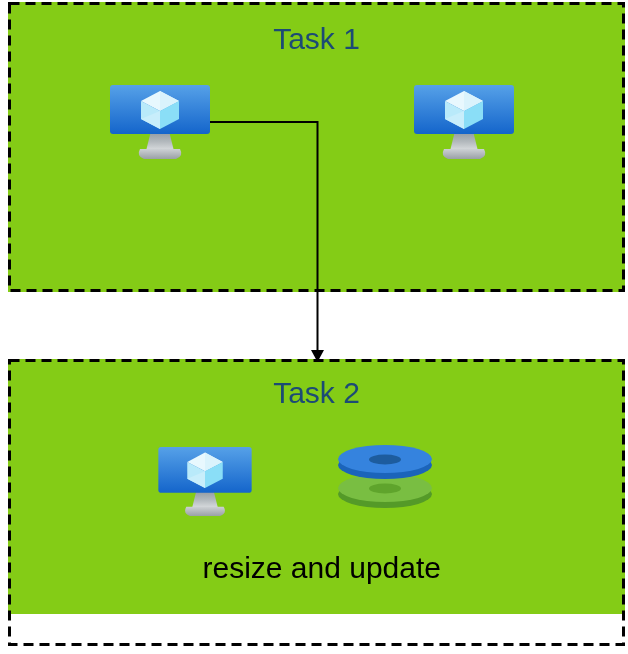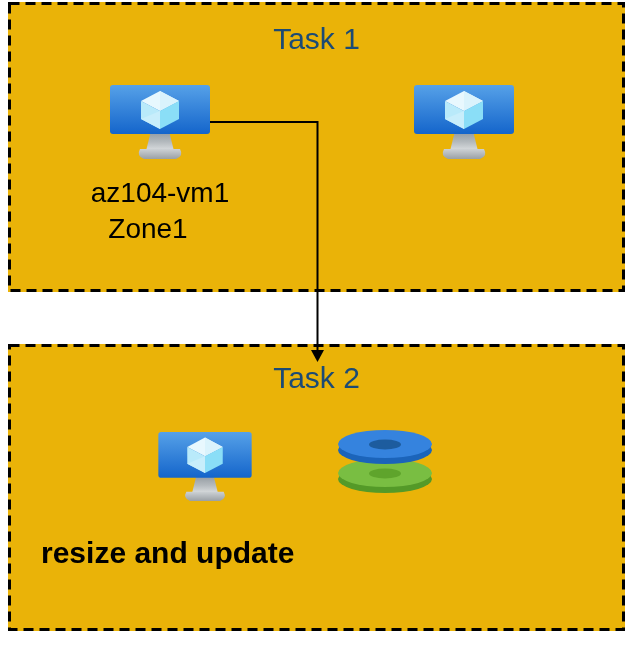--- a/index.html
+++ b/index.html
@@ -1,38 +1,38 @@
 <!DOCTYPE html>
 <html><head>
 <meta charset="utf-8">
 <style>
   html,body{margin:0;padding:0;background:#ffffff;}
   .canvas{
     position:relative;width:628px;height:654px;background:#ffffff;
     font-family:"Liberation Sans",sans-serif;overflow:hidden;
   }
-  .task-box{position:absolute;left:8px;width:617px;background:#eab308;}
+  .task-box{position:absolute;left:8px;width:617px;background:#84cc16;}
   #task1-box{top:2px;height:290px;}
-  #task2-box{top:344px;height:287px;}
+  #task2-box{top:359px;height:255px;}
   .box-border{position:absolute;left:0;top:0;pointer-events:none;}
   .task-title{
     position:absolute;left:0;right:0;text-align:center;
     color:#1c4b75;font-size:30px;line-height:34px;white-space:nowrap;
   }
   #task1-box .task-title{top:20px;}
   #task2-box .task-title{top:17px;}
   .icon{position:absolute;}
   .vm-label{
     position:absolute;width:300px;text-align:center;
     font-size:28px;line-height:36px;color:#000000;top:173px;white-space:nowrap;
   }
   .zone-line{transform:translateX(-12px);}
   .caption{
-    position:absolute;width:400px;text-align:left;
-    font-size:30px;color:#000000;white-space:nowrap;font-weight:bold;
+    position:absolute;width:400px;text-align:right;
+    font-size:30px;color:#000000;white-space:nowrap;
   }
   .connector-svg{position:absolute;left:0;top:0;z-index:5;pointer-events:none;}
   .defs-holder{position:absolute;width:0;height:0;}
 </style>
 </head>
 <body>
 
 <div class="canvas">
 
   <svg class="defs-holder" aria-hidden="true">
@@ -73,24 +73,20 @@
 
   <div class="task-box" id="task1-box">
     <svg class="box-border" width="617" height="290">
       <rect x="1.5" y="1.5" width="614" height="287" fill="none" stroke="#000000" stroke-width="3" stroke-dasharray="10 6"></rect>
     </svg>
     <div class="task-title">Task 1</div>
 
     <svg class="icon" style="left:102px;top:83px;" width="100" height="75">
       <use href="#sym-vm"></use>
     </svg>
-    <div class="vm-label" style="left:2px;">
-      <div>az104-vm1</div>
-      <div class="zone-line">Zone1</div>
-    </div>
 
     <svg class="icon" style="left:406px;top:83px;" width="100" height="75">
       <use href="#sym-vm"></use>
     </svg>
   </div>
 
   <div class="task-box" id="task2-box">
     <svg class="box-border" width="617" height="287">
       <rect x="1.5" y="1.5" width="614" height="284" fill="none" stroke="#000000" stroke-width="3" stroke-dasharray="10 6"></rect>
     </svg>

